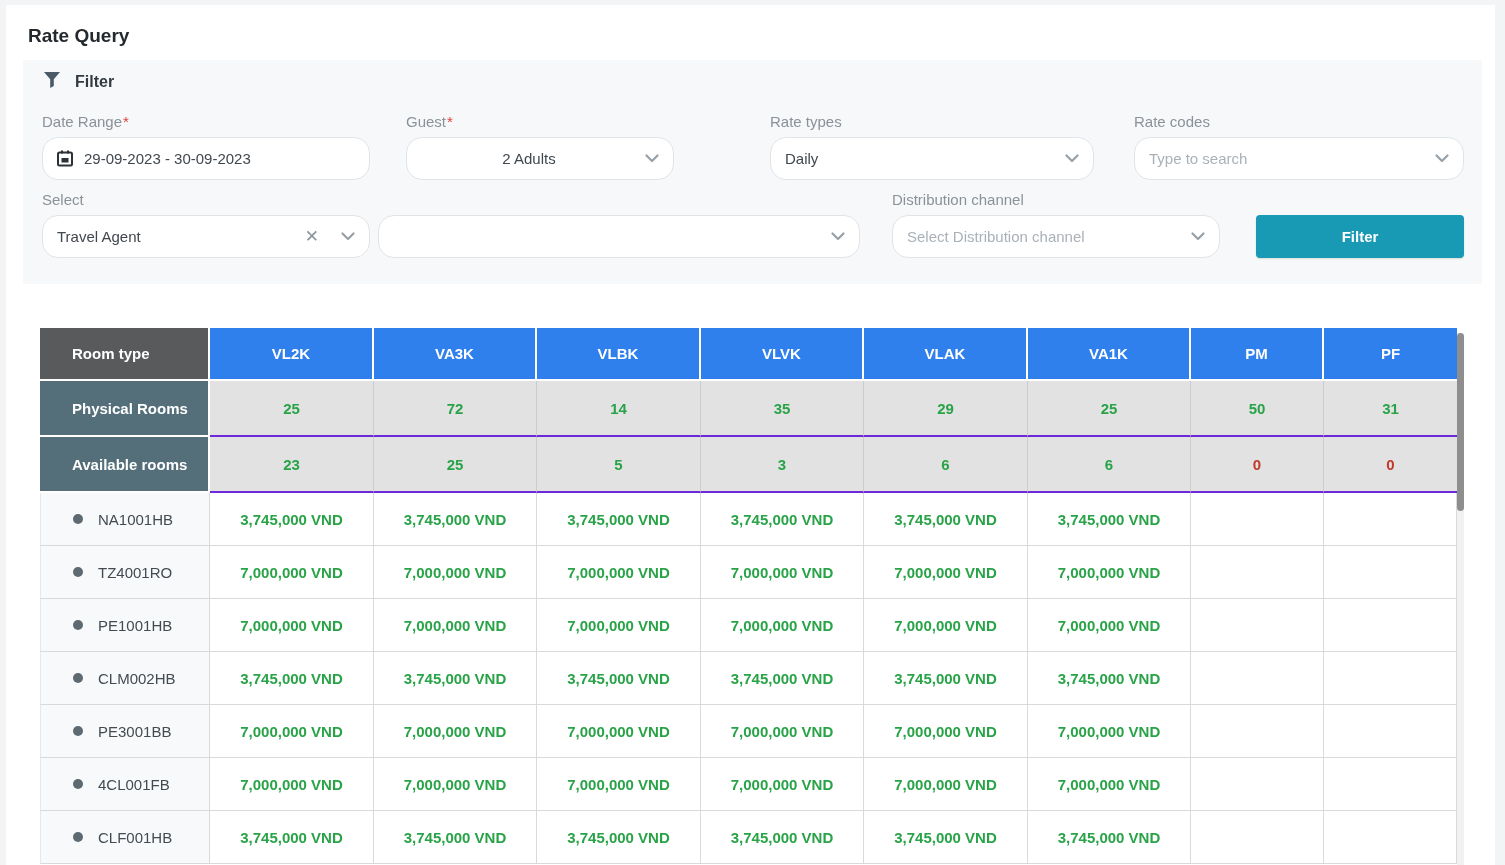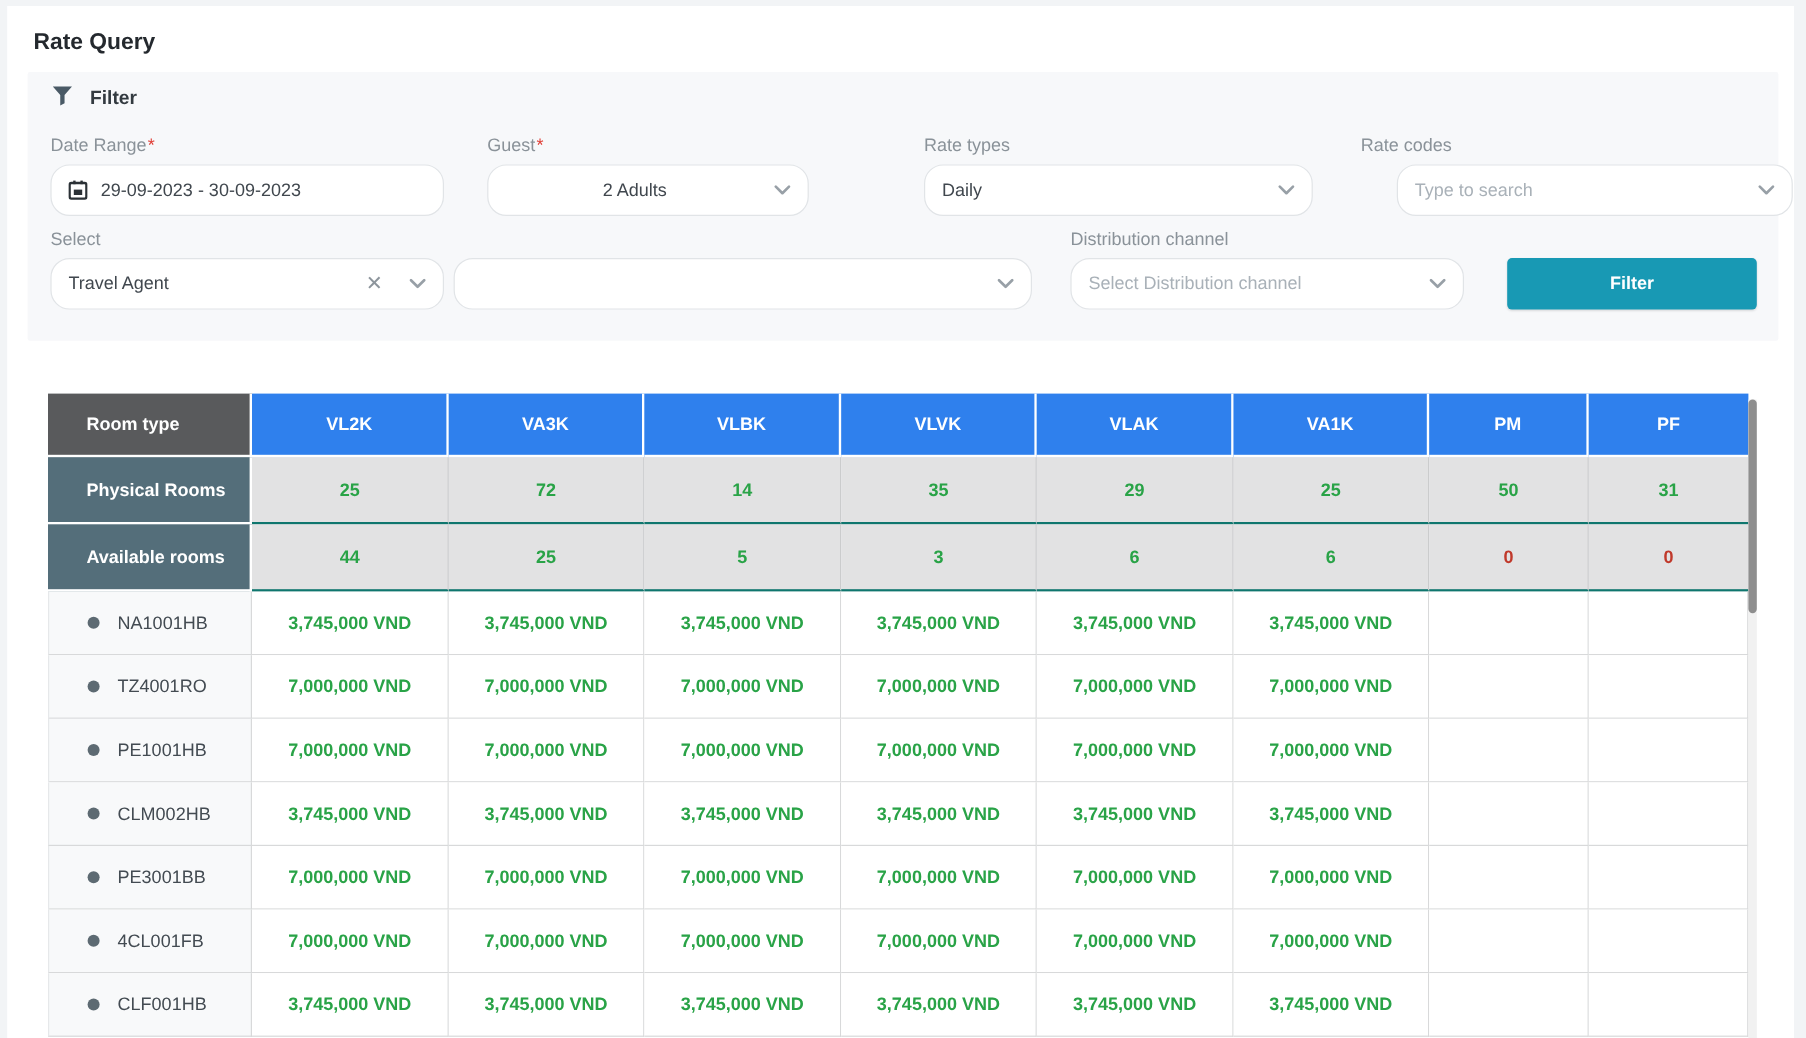--- a/index.html
+++ b/index.html
@@ -33,21 +33,21 @@
   .thead .cell { height:53px; }
   .counts .cell { height:56px; }
   .tbody .cell { height:53px; }
   .cell { display:flex; align-items:center; justify-content:center; font-size:15px; }
   .corner, .rowhead { justify-content:flex-start; padding-left:32px; color:#fff; font-weight:bold;
                       border-right:2px solid #fff; border-bottom:2px solid #fff; }
   .corner { background:#595a5c; }
   .rowhead { background:#546e7a;text-align:center; }
   .colhead { background:#2f80ed; color:#fff; font-weight:bold; border-right:2px solid #fff; border-bottom:2px solid #fff; }
   .colhead:last-child { border-right:none; }
-  .countcell { background:#e2e2e3; color:#29a347; font-weight:bold; border-right:1px solid #cbcccd; border-bottom:2px solid #0f766e; }
+  .countcell { background:#e2e2e3; color:#29a347; font-weight:bold; border-right:1px solid #cbcccd; border-bottom:2px solid #6d28d9; }
   .countcell:last-child { border-right:none; }
   .countcell.zero { color:#c0392b; }
   .codecell { background:#f8f9fa; justify-content:flex-start; padding-left:32px; gap:15px; color:#434b52;
               border-right:1px solid #d8d9da; border-bottom:1px solid #d8d9da; border-left:1px solid #e6e8ea; }
   .dot { width:10px; height:10px; border-radius:50%; background:#5d6a72; flex:0 0 auto; }
   .ratecell { background:#fff; color:#29a347; font-weight:bold; border-right:1px solid #d8d9da; border-bottom:1px solid #d8d9da; }
   .scrollbar { position:absolute; right:0; top:5px; width:7px; height:532px; background:#f1f1f1; }
   .thumb { position:absolute; left:0; top:0; width:7px; height:178px; background:#8e8e8e; border-radius:4px; }
 </style>
 </head>
@@ -94,21 +94,21 @@
 
     <div class="box" style="left:747px; top:77px; width:324px;">
       <span class="grow">Daily</span>
       <span class="chev">
           <svg width="14" height="9" viewBox="0 0 14 9">
             <path d="M1.5 1.5l5.5 5.5 5.5-5.5" stroke="#98a0a7" stroke-width="2.2" fill="none" stroke-linecap="round" stroke-linejoin="round"></path>
           </svg>
         </span>
     </div>
 
-    <div class="box" style="left:1111px; top:77px; width:330px;margin-left:30px;">
+    <div class="box" style="left:1111px; top:77px; width:330px;">
       <input type="text" placeholder="Type to search" style="">
       <span class="chev">
           <svg width="14" height="9" viewBox="0 0 14 9">
             <path d="M1.5 1.5l5.5 5.5 5.5-5.5" stroke="#98a0a7" stroke-width="2.2" fill="none" stroke-linecap="round" stroke-linejoin="round"></path>
           </svg>
         </span>
     </div>
 
     <div class="f-label" style="left:19px; top:131px;"><span>Select</span></div>
     <div class="f-label" style="left:869px; top:131px;"><span>Distribution channel</span></div>
@@ -162,21 +162,21 @@
         <div class="cell countcell">72</div>
         <div class="cell countcell">14</div>
         <div class="cell countcell">35</div>
         <div class="cell countcell">29</div>
         <div class="cell countcell">25</div>
         <div class="cell countcell">50</div>
         <div class="cell countcell">31</div>
       </div>
     <div class="grid counts" id="available-row">
       <div class="cell rowhead">Available rooms</div>
-    <div class="cell countcell">44</div>
+    <div class="cell countcell">23</div>
         <div class="cell countcell">25</div>
         <div class="cell countcell">5</div>
         <div class="cell countcell">3</div>
         <div class="cell countcell">6</div>
         <div class="cell countcell">6</div>
         <div class="cell countcell zero">0</div>
         <div class="cell countcell zero">0</div>
       </div>
     <div id="table-body" class="tbody">
         <div class="grid">

